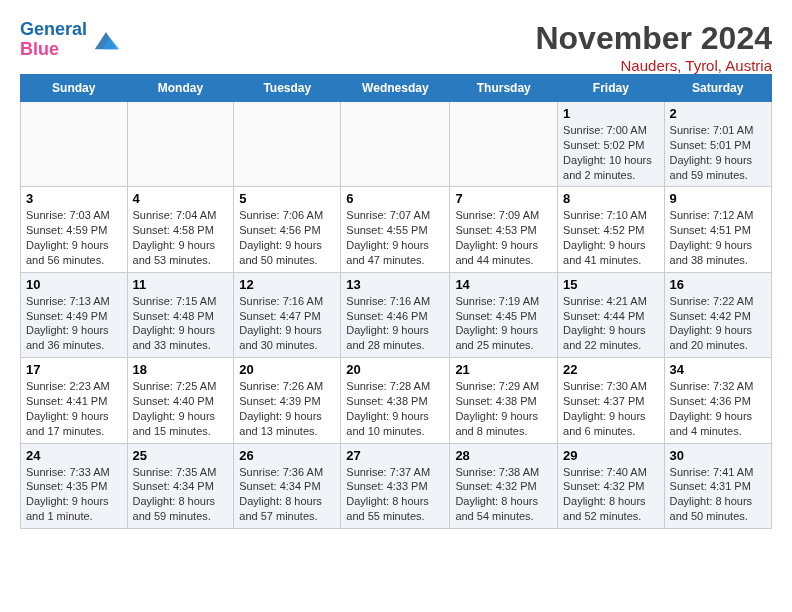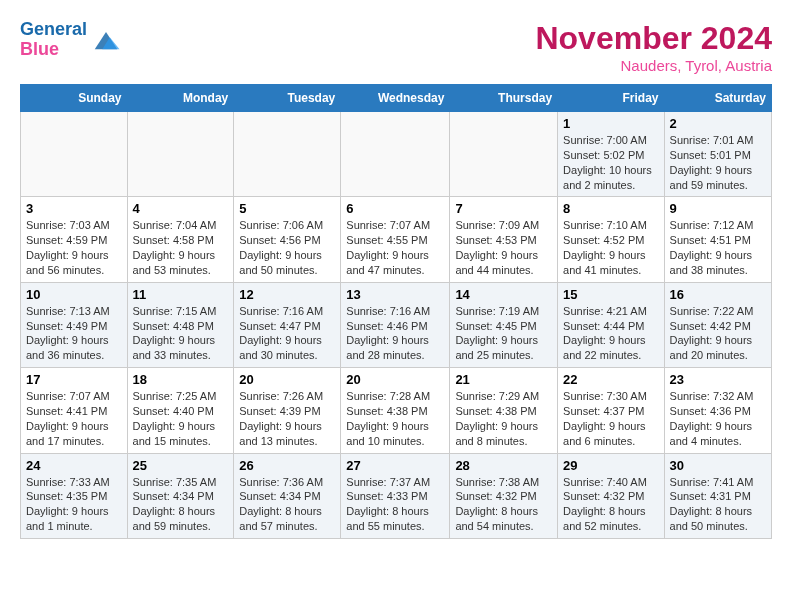--- a/index.html
+++ b/index.html
@@ -7,21 +7,20 @@
       font-family: Arial, sans-serif;
       background: #fff;
       width: 792px;
       min-height: 612px;
       padding: 20px;
     }
     .header {
       display: flex;
       justify-content: space-between;
       align-items: flex-start;
-      margin-bottom: 10px;
       gap: 12px;
     }
     .logo {
       display: flex;
       align-items: center;
     }
     .logo-text {
       font-size: 18px;
       font-weight: bold;
       color: #333;
@@ -34,35 +33,35 @@
       width: 30px;
       height: 25px;
       margin-left: 4px;
     }
     .title-block {
       text-align: right;
     }
     .month-title {
       font-size: 32px;
       font-weight: bold;
-      color: #be185d;
+      color: #404040;
     }
     .location {
       font-size: 15px;
-      color: #ec4899;
+      color: #b91c1c;
     }
     table {
       width: 100%;
       border-collapse: collapse;
       font-size: 11px;
     }
     thead tr th {
       background-color: #2a7abf;
       color: #fff;
-      text-align: right;
+      text-align: center;
       padding: 6px 5px;
       font-size: 12px;
       font-weight: bold;
       border: 1px solid #2a7abf;
     }
     tbody tr td {
       border: 1px solid #ccc;
       vertical-align: top;
       padding: 4px 5px;
       height: 80px;
@@ -226,21 +225,21 @@
         <td>
           <span class="day-num">16</span>
           <div class="day-info">Sunrise: 7:22 AM
 Sunset: 4:42 PM
 Daylight: 9 hours and 20 minutes.</div>
         </td>
       </tr>
       <tr>
         <td>
           <span class="day-num">17</span>
-          <div class="day-info">Sunrise: 7:07 AM
+          <div class="day-info">Sunrise: 2:23 AM
 Sunset: 4:41 PM
 Daylight: 9 hours and 17 minutes.</div>
         </td>
         <td>
           <span class="day-num">18</span>
           <div class="day-info">Sunrise: 7:25 AM
 Sunset: 4:40 PM
 Daylight: 9 hours and 15 minutes.</div>
         </td>
         <td>
@@ -261,21 +260,21 @@
 Sunset: 4:38 PM
 Daylight: 9 hours and 8 minutes.</div>
         </td>
         <td>
           <span class="day-num">22</span>
           <div class="day-info">Sunrise: 7:30 AM
 Sunset: 4:37 PM
 Daylight: 9 hours and 6 minutes.</div>
         </td>
         <td>
-          <span class="day-num">23</span>
+          <span class="day-num">34</span>
           <div class="day-info">Sunrise: 7:32 AM
 Sunset: 4:36 PM
 Daylight: 9 hours and 4 minutes.</div>
         </td>
       </tr>
       <tr>
         <td>
           <span class="day-num">24</span>
           <div class="day-info">Sunrise: 7:33 AM
 Sunset: 4:35 PM

